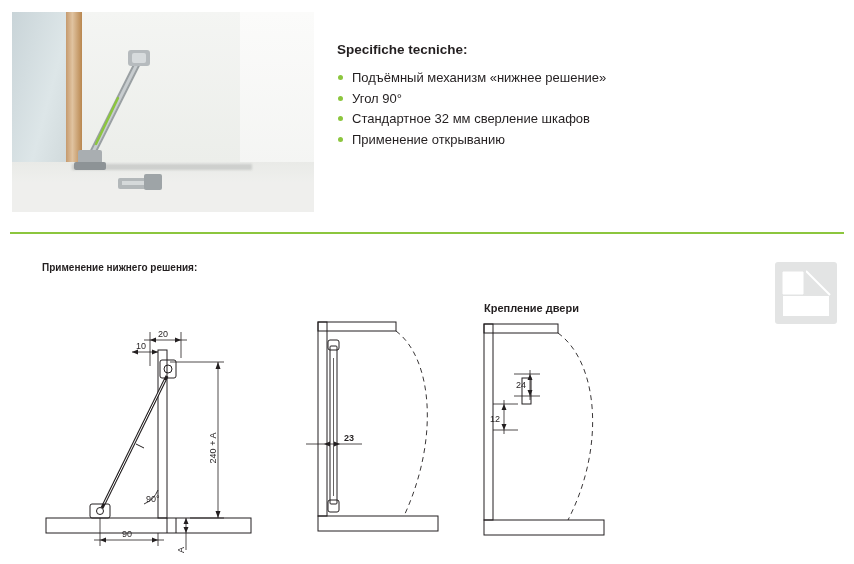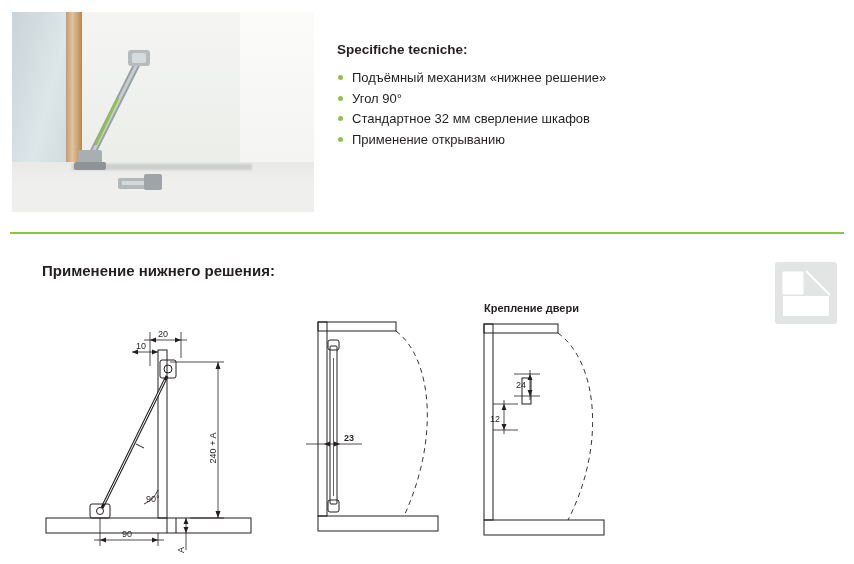--- a/index.html
+++ b/index.html
@@ -116,21 +116,21 @@
     width: 834px;
     height: 2px;
     background: #8cc63e;
   }
 
   
   .section-title {
     position: absolute;
     left: 42px;
     top: 262px;
-    font-size: 15px;
+    font-size: 10px;
     font-weight: bold;
     color: #231f20;
   }
 
   
   .corner-glyph {
     position: absolute;
     left: 775px;
     top: 262px;
     width: 62px;

